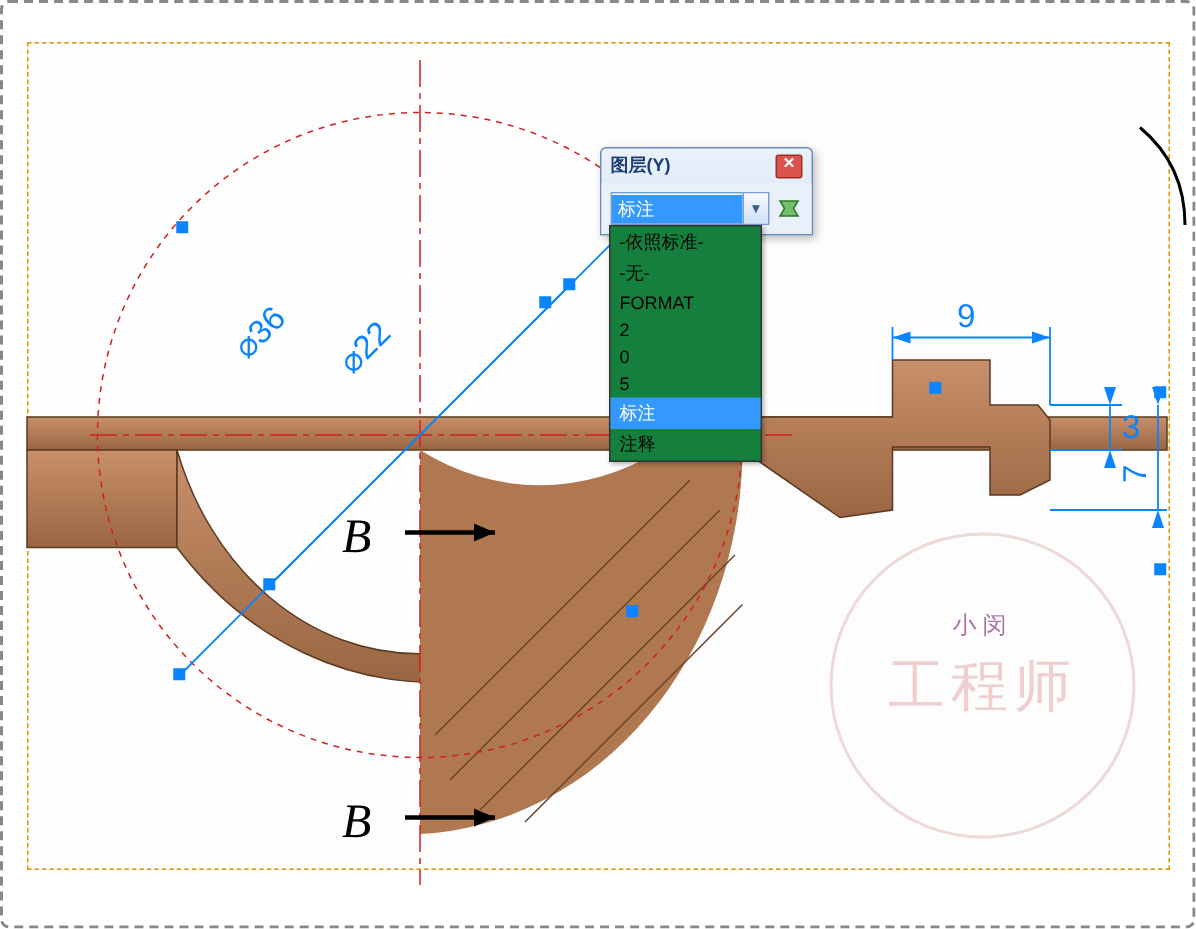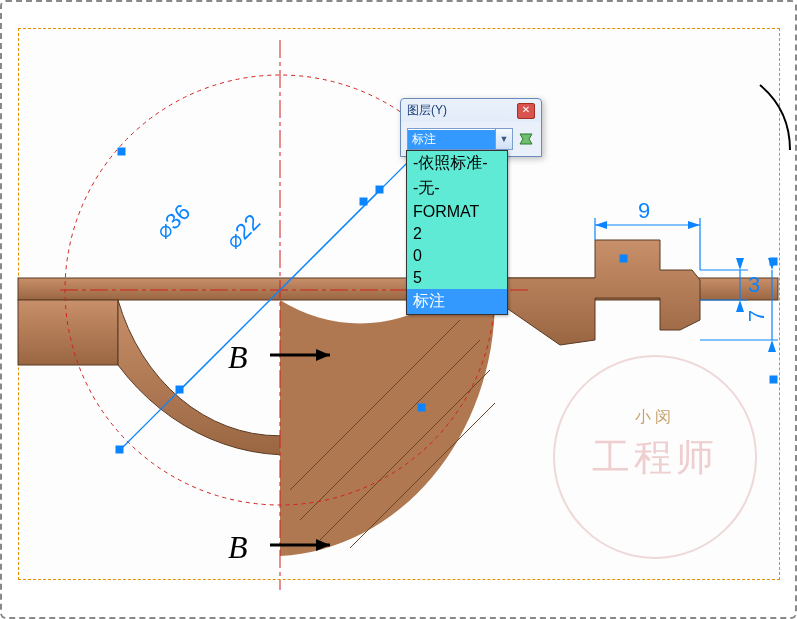--- a/index.html
+++ b/index.html
@@ -10,31 +10,31 @@
   
   .sheet{position:absolute;left:18px;top:28px;width:760px;height:550px;border:1.5px dashed #e09000;background:#fdfdfd}
   
   .part{position:absolute;left:0;top:0;width:100%;height:100%}
   .dim{font-family:Arial;fill:#0a84ff;font-size:22px}
   .dimline{stroke:#0a84ff;stroke-width:1.2;fill:none}
   .sec{fill:#000;font-family:"Times New Roman";font-size:32px;font-style:italic}
   .cline{stroke:#d02020;stroke-width:1;stroke-dasharray:18 4 4 4}
   .cline2{stroke:#d02020;stroke-width:1;stroke-dasharray:4 4}
   .watermark{position:absolute;right:40px;bottom:60px;width:200px;height:200px;border:2px solid #e5c0c0;border-radius:50%;display:flex;align-items:center;justify-content:center;color:#e5b0b0;font-size:38px;letter-spacing:4px;pointer-events:none;opacity:0.6}
-  .watermark-small{position:absolute;top:50px;font-size:16px;color:#a16207}
+  .watermark-small{position:absolute;top:50px;font-size:16px;color:#701a75}
   
   .dlg{position:absolute;left:400px;top:98px;width:140px;background:linear-gradient(#eaf1fb,#d7e4f5);border:1px solid #6a8bb8;border-radius:4px 4px 0 0;box-shadow:2px 2px 6px rgba(0,0,0,.25);font-size:12px}
-  .dlg-title{display:flex;justify-content:space-between;align-items:center;padding:3px 6px;color:#1a3e78;font-weight:400}
+  .dlg-title{display:flex;justify-content:space-between;align-items:center;padding:3px 6px;color:#1a3e78;font-weight:700}
   .dlg-close{width:16px;height:14px;background:#d9534f;border:1px solid #a03020;border-radius:2px;color:#fff;text-align:center;line-height:11px;font-size:10px;cursor:pointer}
   .dlg-body{padding:6px;background:#e9f0fa;display:flex;gap:4px;align-items:center}
   .combo{flex:1;position:relative;height:20px;border:1px solid #7a9ecf;background:#fff;display:flex;align-items:center}
   .combo-sel{flex:1;background:#3399ff;color:#fff;padding:1px 4px;font-size:12px}
   .combo-btn{width:16px;height:100%;background:linear-gradient(#f6f9fe,#cfe0f6);border-left:1px solid #7a9ecf;display:flex;align-items:center;justify-content:center;color:#3a5a8a;font-size:9px}
   .help-ico{width:18px;height:18px;display:flex;align-items:center;justify-content:center;color:#3a7a3a}
-  .dropdown{position:absolute;left:406px;top:150px;width:100px;background:#5eead4;border:1px solid #333;box-shadow:1px 1px 3px rgba(0,0,0,.3);font-size:16px}
+  .dropdown{position:absolute;left:406px;top:150px;width:100px;background:#15803d;border:1px solid #333;box-shadow:1px 1px 3px rgba(0,0,0,.3);font-size:12px}
   .dropdown div{padding:2px 6px;white-space:nowrap;cursor:pointer}
   .dropdown div.sel{background:#3399ff;color:#fff}
   .handle{fill:#0a84ff;stroke:#0a84ff}
 </style>
 </head>
 <body>
 
 <div class="stage">
   <div class="stamp"></div>
   <div class="sheet"></div>
@@ -148,14 +148,15 @@
   </div>
 
   <div class="dropdown" id="dd">
       <div>-依照标准-</div>
       <div>-无-</div>
       <div>FORMAT</div>
       <div>2</div>
       <div>0</div>
       <div>5</div>
       <div class="sel">标注</div>
+      <div>注释</div>
     </div>
 </div>
 
 </body></html>

